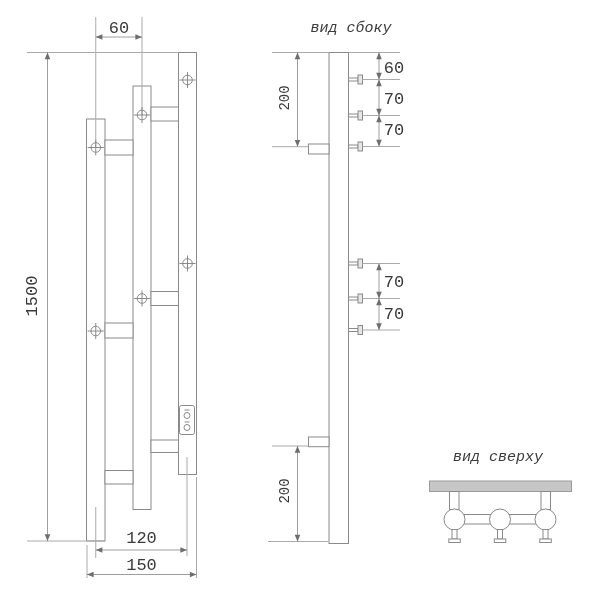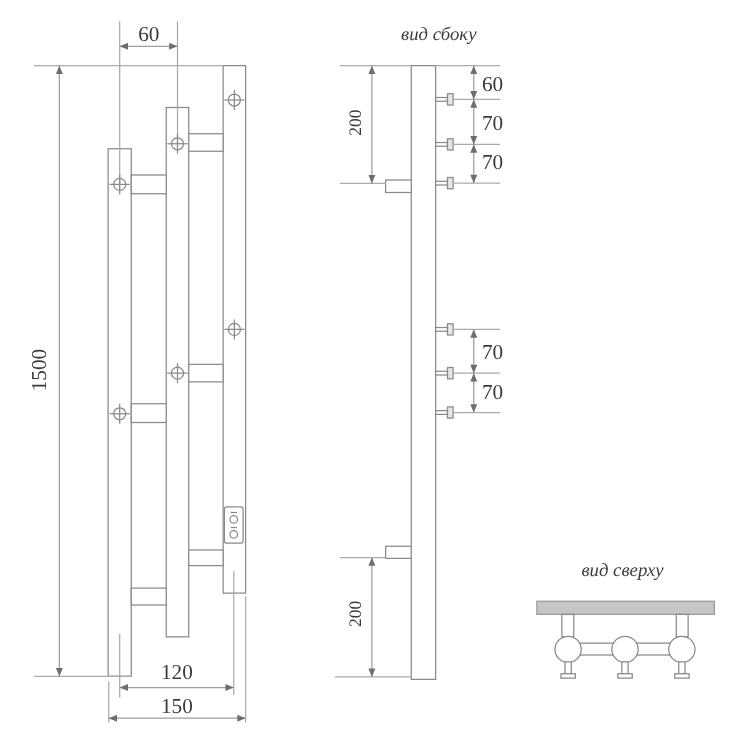--- a/index.html
+++ b/index.html
@@ -1,17 +1,17 @@
 <!DOCTYPE html>
 <html><head>
 <meta charset="utf-8">
 <style>
   html,body{margin:0;padding:0;background:#fff;}
   .canvas{position:relative;width:600px;height:600px;background:#ffffff;overflow:hidden;
-          font-family:Liberation Serif, serif;}
+          font-family:Liberation Mono, monospace;}
   svg{display:block;}
   .obj{stroke:#8a8a8a;stroke-width:1;fill:#ffffff;}
   .objline{stroke:#8a8a8a;stroke-width:1;fill:none;}
   .pinhead{stroke:#8a8a8a;stroke-width:1;fill:#e6e6e6;}
   .graybar{stroke:#9a9a9a;stroke-width:1;fill:#c6c6c6;}
   .ext{stroke:#aaaaaa;stroke-width:1;fill:none;}
   .dim{stroke:#9e9e9e;stroke-width:1;fill:none;}
   .lbl{font-size:17px;fill:#3a3a3a;text-anchor:middle;}
   .lblr{font-size:14px;fill:#3a3a3a;text-anchor:middle;}
   .title{font-size:15px;font-style:italic;fill:#3c3c3c;text-anchor:middle;}

